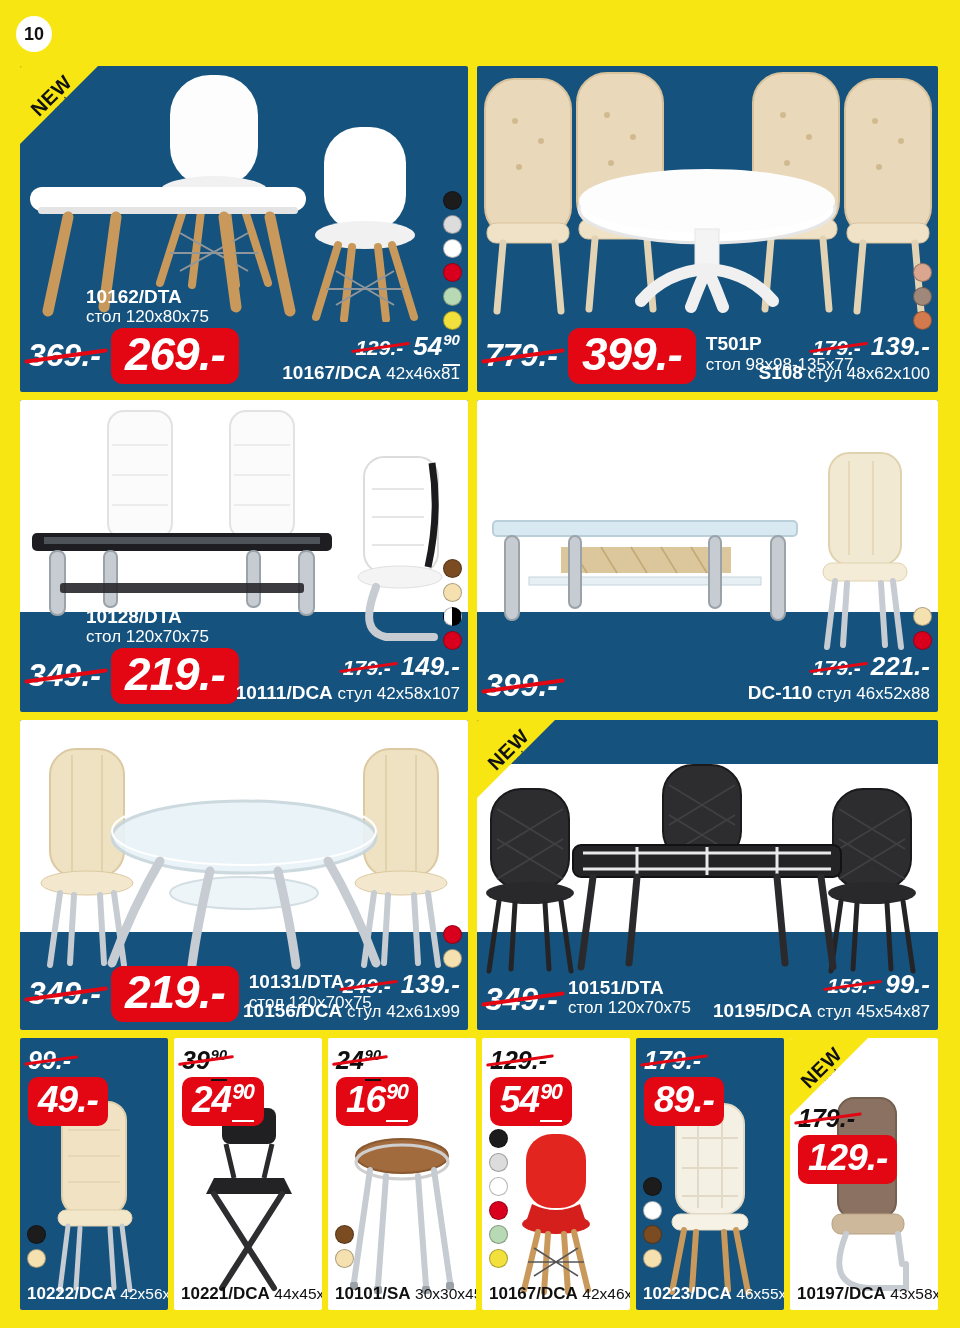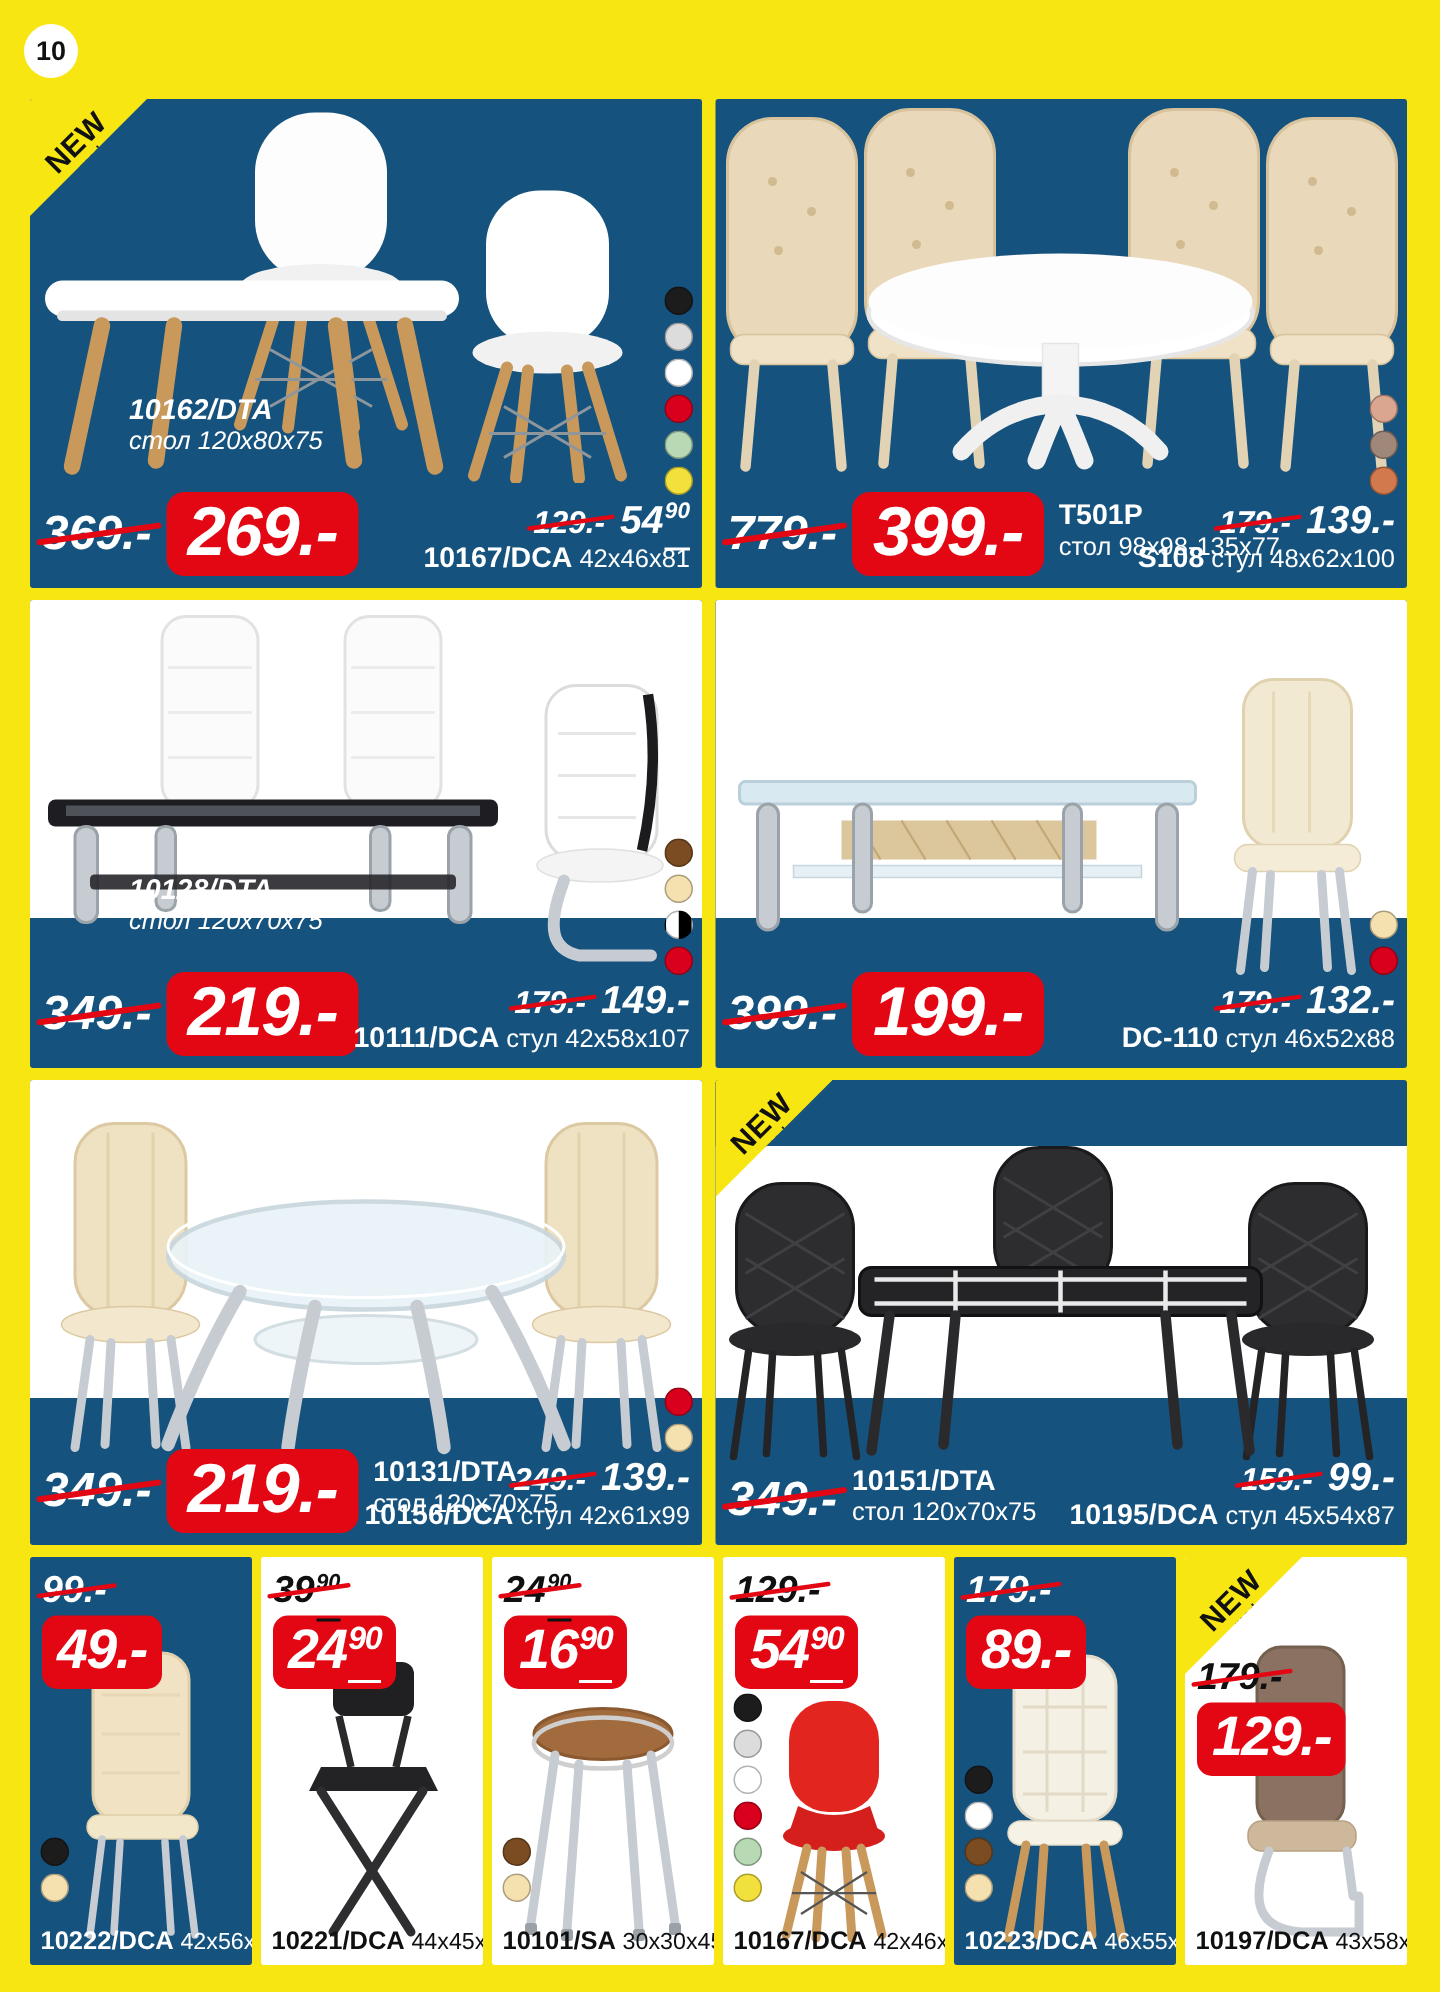--- a/index.html
+++ b/index.html
@@ -56,21 +56,21 @@
     background:var(--red);transform:rotate(-8deg);border-radius:2px;}
   .sm-old.strike::after,.s-old.strike::after{height:3px;}
   .sup{font-size:58%;vertical-align:super;line-height:1;border-bottom:2px solid currentColor;
     padding-bottom:16px;margin-left:1px;}
   .sup:empty{display:none;}
 
   .big .price-row{position:absolute;left:8px;bottom:8px;display:flex;align-items:center;gap:10px;z-index:3;}
   .big-old{font-size:32px;font-weight:bold;font-style:italic;}
   .price-box{background:var(--red);color:#fff;font-size:46px;font-weight:bold;font-style:italic;
     line-height:1.05;padding:2px 14px 6px;border-radius:12px;letter-spacing:-1px;white-space:nowrap;}
-  .t-above{position:absolute;left:66px;bottom:88px;z-index:3;font-style:italic;}
+  .t-above{position:absolute;left:66px;bottom:65px;z-index:3;}
   .t-side{display:flex;flex-direction:column;justify-content:flex-start;padding-bottom:4px;}
   .code{font-size:19px;font-weight:bold;line-height:1.15;}
   .dims{font-size:17px;line-height:1.15;}
 
   .chair-info{position:absolute;right:8px;bottom:8px;text-align:right;z-index:3;}
   .chair-prices{display:flex;justify-content:flex-end;align-items:baseline;gap:10px;}
   .sm-old{font-size:21px;font-weight:bold;font-style:italic;}
   .chair-new{font-size:26px;font-weight:bold;font-style:italic;white-space:nowrap;}
   .chair-code{font-size:17px;white-space:nowrap;}
   .chair-code .cc{font-weight:bold;font-size:19px;}
@@ -321,26 +321,25 @@
           <line x1="370" y1="178" x2="366" y2="240"></line>
           <line x1="404" y1="178" x2="408" y2="240"></line>
         </g>
     </svg>
     <div class="dots">
         <span class="dot" style="background: rgb(245, 224, 176);"></span>
         <span class="dot" style="background: rgb(216, 0, 29);"></span>
       </div>
     <div class="price-row">
       <span class="big-old strike"><span>399.-</span></span>
-      <span class="price-box"><span>199.-</span></span>
     </div>
     <div class="chair-info">
       <div class="chair-prices">
         <span class="sm-old strike"><span>179.-</span></span>
-        <span class="chair-new"><span>132.-</span></span>
+        <span class="chair-new"><span>221.-</span></span>
       </div>
       <div class="chair-code"><span class="cc">DC-110</span> <span class="dd">стул 46x52x88</span></div>
     </div>
   </div>
 
   <div class="card big pos-r3l">
     <div class="photo-bg"></div>
     <svg class="photo" viewBox="0 0 448 250">
       <g>
           <rect x="30" y="24" width="74" height="128" rx="26" fill="#efe2c2" stroke="#dcc9a2" stroke-width="2"></rect>

